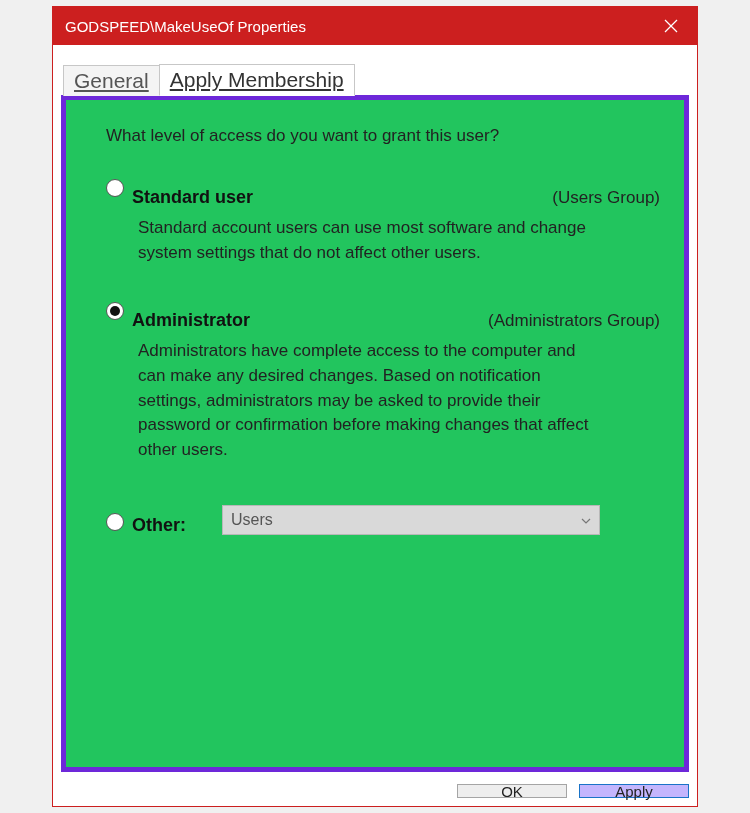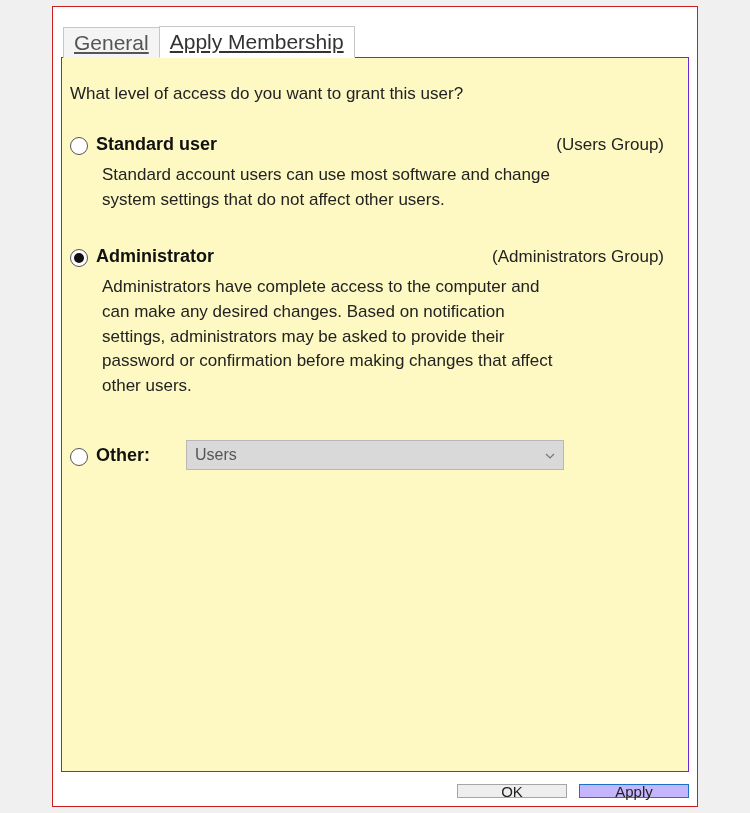--- a/index.html
+++ b/index.html
@@ -84,24 +84,24 @@
     .tab.active {
       background: #ffffff;
       border-bottom: 1px solid #ffffff;
       z-index: 3;
       top: 1px;
     }
     .tab + .tab {
       margin-left: -1px;
     }
     .tab-panel {
-      border: 1px solid #6d28d9;
-      background: #fef9c3;
-      flex: 1;
-      padding: 26px 24px 10px 8px;
+      border: 5px solid #6d28d9;
+      background: #22c55e;
+      flex: 1;
+      padding: 26px 24px 10px 40px;
       display: flex;
       flex-direction: column;
       position: relative;
     }
     .question {
       font-size: 17px;
       color: #222;
       margin-bottom: 30px;
     }
     .option-row {
@@ -135,20 +135,21 @@
       display: flex;
       align-items: baseline;
       justify-content: space-between;
       width: 100%;
       gap: 8px;
     }
     .option-label {
       font-size: 18px;
       font-weight: 600;
       color: #111;
+      margin-top: 11px;
     }
     .option-group {
       font-size: 17px;
       color: #222;
       white-space: nowrap;
     }
     .option-desc {
       font-size: 17px;
       color: #222;
       line-height: 1.45;
@@ -207,20 +208,29 @@
     }
     .opt-body {
       flex: 1;
       min-width: 0;
     }
   </style>
 </head>
 <body>
 
 <div class="dialog">
+  <div class="titlebar">
+    <span class="titlebar-title">GODSPEED\MakeUseOf Properties</span>
+    <div class="close-btn">
+      <svg viewBox="0 0 14 14">
+        <line x1="1" y1="1" x2="13" y2="13" stroke="#ffffff" stroke-width="1.2"></line>
+        <line x1="13" y1="1" x2="1" y2="13" stroke="#ffffff" stroke-width="1.2"></line>
+      </svg>
+    </div>
+  </div>
 
   <div class="client-area">
     <div class="tabs-row">
       <div class="tab inactive">General</div>
       <div class="tab active">Apply Membership</div>
     </div>
 
     <div class="tab-panel">
       <div class="question">What level of access do you want to grant this user?</div>
 

